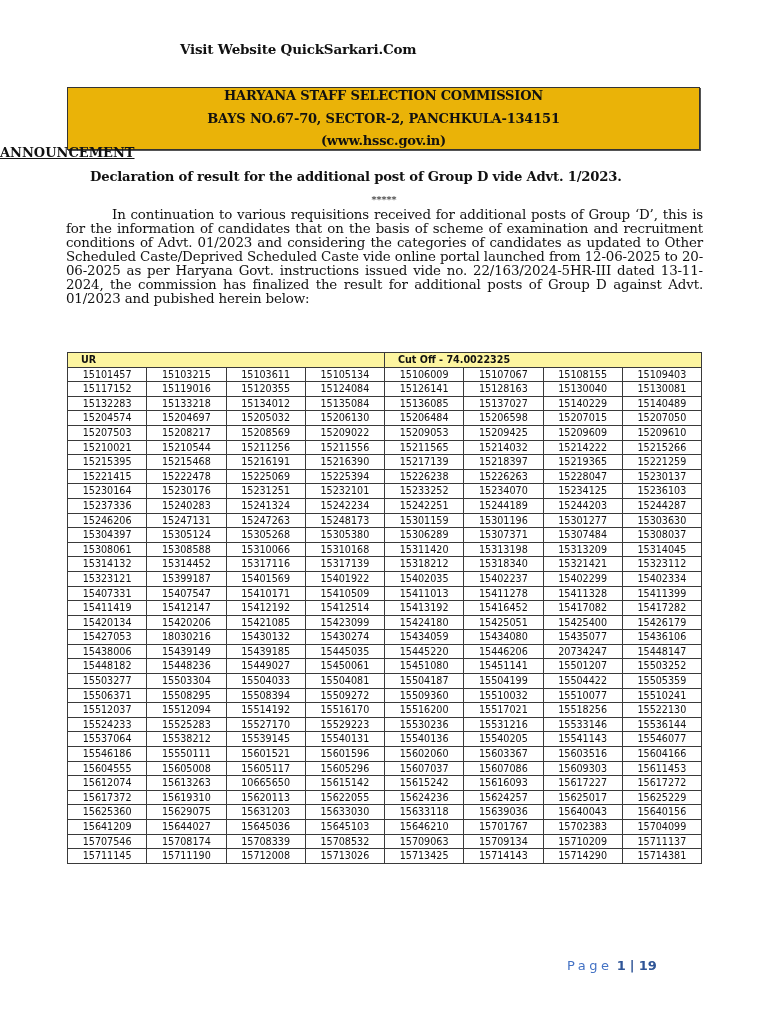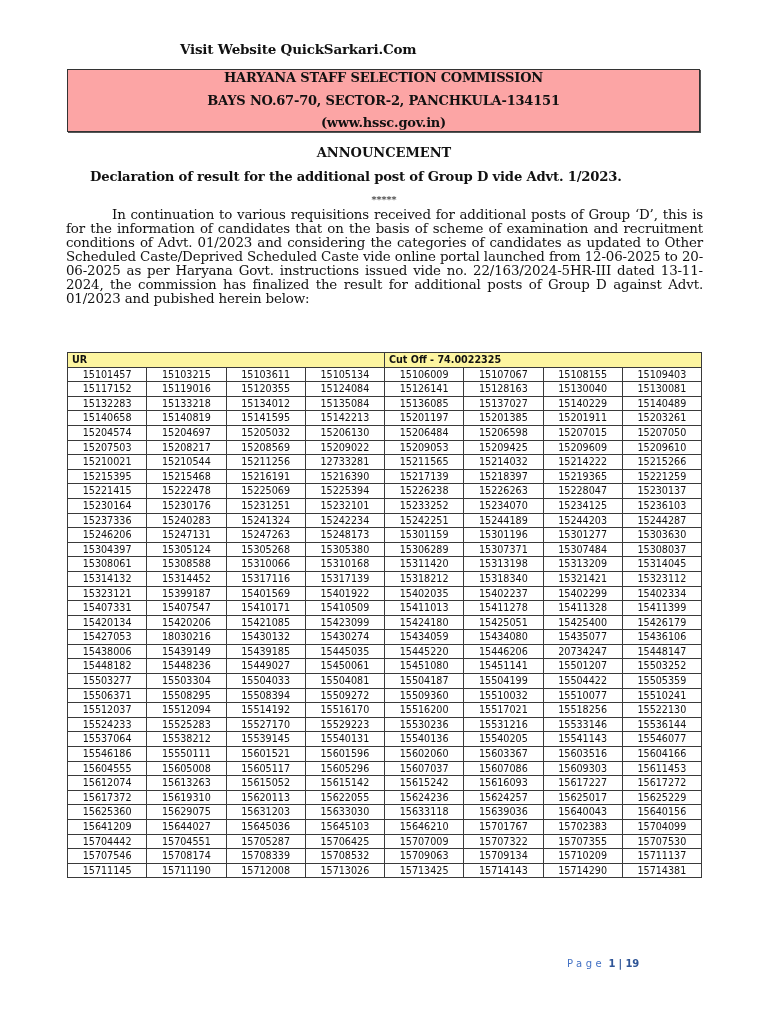--- a/index.html
+++ b/index.html
@@ -1,39 +1,39 @@
 <!DOCTYPE html>
 <html><head>
 <meta charset="utf-8">
 <style>
   html, body { margin: 0; padding: 0; background: #ffffff; }
   body { width: 768px; height: 1024px; position: relative; overflow: hidden;
          font-family: "DejaVu Serif", serif; color: #111; }
   .visit { position: absolute; left: 180px; top: 41px; font-weight: bold; font-size: 13.5px;
            font-family: "DejaVu Serif", serif; letter-spacing: -0.2px; text-align: center; }
-  .hbox { position: absolute; left: 67px; top: 69px; width: 631px; height: 61px;
-          background: #fca5a5; border: 1.5px solid #333; box-shadow: 1px 1px 0 #555; }
+  .hbox { position: absolute; left: 67px; top: 87px; width: 631px; height: 61px;
+          background: #eab308; border: 1.5px solid #333; box-shadow: 1px 1px 0 #555; }
   .hbox div { text-align: center; font-weight: bold; font-size: 13px; letter-spacing: -0.2px; }
   .hbox .l1 { position: absolute; top: 0px; width: 100%; }
   .hbox .l2 { position: absolute; top: 23px; width: 100%; }
   .hbox .l3 { position: absolute; top: 45px; width: 100%; }
-  .announce { position: absolute; left: 0; width: 768px; top: 145px; text-align: center;
-              font-weight: bold; font-size: 13px; }
+  .announce { position: absolute; left: 0; width: 768px; top: 145px; text-align: left;
+              font-weight: bold; font-size: 13px; text-decoration: underline; }
   .decl { position: absolute; left: 90px; top: 169px; font-weight: bold; font-size: 13.2px;
           letter-spacing: -0.2px; }
   .stars { position: absolute; left: 0; width: 768px; top: 194px; text-align: center; font-size: 10px; }
   .para { position: absolute; left: 66px; top: 208px; width: 637px; font-size: 13.4px;
           line-height: 14px; text-align: justify; letter-spacing: -0.15px; }
   .para .indent { display: inline-block; width: 46px; }
   table.res { position: absolute; left: 67px; top: 352px; width: 635px; border-collapse: collapse;
               font-family: "DejaVu Sans", sans-serif; font-size: 9.6px; table-layout: fixed; }
   table.res td { border: 1px solid #3a3a3a; text-align: center; height: 13.6px; padding: 0; line-height: 13.6px; }
-  table.res tr.hdr td { background: #fdf5a0; text-align: left; font-weight: bold; padding-left: 4px; }
+  table.res tr.hdr td { background: #fdf5a0; text-align: left; font-weight: bold; padding-left: 13px; }
   .pager { position: absolute; left: 567px; top: 958px; font-family: "DejaVu Sans", sans-serif;
-           font-size: 10px; color: #4472c4; }
+           font-size: 13px; color: #4472c4; }
   .pager .lbl { letter-spacing: 3.5px; }
   .pager .num { font-weight: bold; color: #2f5597; }
   .pager .sep { color: #2f5597; font-weight: bold; }
 </style>
 </head>
 <body>
 
 <div class="visit">Visit Website QuickSarkari.Com</div>
 
 <div class="hbox">
@@ -77,30 +77,20 @@
         <td>15132283</td>
         <td>15133218</td>
         <td>15134012</td>
         <td>15135084</td>
         <td>15136085</td>
         <td>15137027</td>
         <td>15140229</td>
         <td>15140489</td>
       </tr>
       <tr>
-        <td>15140658</td>
-        <td>15140819</td>
-        <td>15141595</td>
-        <td>15142213</td>
-        <td>15201197</td>
-        <td>15201385</td>
-        <td>15201911</td>
-        <td>15203261</td>
-      </tr>
-      <tr>
         <td>15204574</td>
         <td>15204697</td>
         <td>15205032</td>
         <td>15206130</td>
         <td>15206484</td>
         <td>15206598</td>
         <td>15207015</td>
         <td>15207050</td>
       </tr>
       <tr>
@@ -110,21 +100,21 @@
         <td>15209022</td>
         <td>15209053</td>
         <td>15209425</td>
         <td>15209609</td>
         <td>15209610</td>
       </tr>
       <tr>
         <td>15210021</td>
         <td>15210544</td>
         <td>15211256</td>
-        <td>12733281</td>
+        <td>15211556</td>
         <td>15211565</td>
         <td>15214032</td>
         <td>15214222</td>
         <td>15215266</td>
       </tr>
       <tr>
         <td>15215395</td>
         <td>15215468</td>
         <td>15216191</td>
         <td>15216390</td>
@@ -217,20 +207,30 @@
         <td>15407331</td>
         <td>15407547</td>
         <td>15410171</td>
         <td>15410509</td>
         <td>15411013</td>
         <td>15411278</td>
         <td>15411328</td>
         <td>15411399</td>
       </tr>
       <tr>
+        <td>15411419</td>
+        <td>15412147</td>
+        <td>15412192</td>
+        <td>15412514</td>
+        <td>15413192</td>
+        <td>15416452</td>
+        <td>15417082</td>
+        <td>15417282</td>
+      </tr>
+      <tr>
         <td>15420134</td>
         <td>15420206</td>
         <td>15421085</td>
         <td>15423099</td>
         <td>15424180</td>
         <td>15425051</td>
         <td>15425400</td>
         <td>15426179</td>
       </tr>
       <tr>
@@ -329,21 +329,21 @@
         <td>15605117</td>
         <td>15605296</td>
         <td>15607037</td>
         <td>15607086</td>
         <td>15609303</td>
         <td>15611453</td>
       </tr>
       <tr>
         <td>15612074</td>
         <td>15613263</td>
-        <td>15615052</td>
+        <td>10665650</td>
         <td>15615142</td>
         <td>15615242</td>
         <td>15616093</td>
         <td>15617227</td>
         <td>15617272</td>
       </tr>
       <tr>
         <td>15617372</td>
         <td>15619310</td>
         <td>15620113</td>
@@ -367,30 +367,20 @@
         <td>15641209</td>
         <td>15644027</td>
         <td>15645036</td>
         <td>15645103</td>
         <td>15646210</td>
         <td>15701767</td>
         <td>15702383</td>
         <td>15704099</td>
       </tr>
       <tr>
-        <td>15704442</td>
-        <td>15704551</td>
-        <td>15705287</td>
-        <td>15706425</td>
-        <td>15707009</td>
-        <td>15707322</td>
-        <td>15707355</td>
-        <td>15707530</td>
-      </tr>
-      <tr>
         <td>15707546</td>
         <td>15708174</td>
         <td>15708339</td>
         <td>15708532</td>
         <td>15709063</td>
         <td>15709134</td>
         <td>15710209</td>
         <td>15711137</td>
       </tr>
       <tr>

